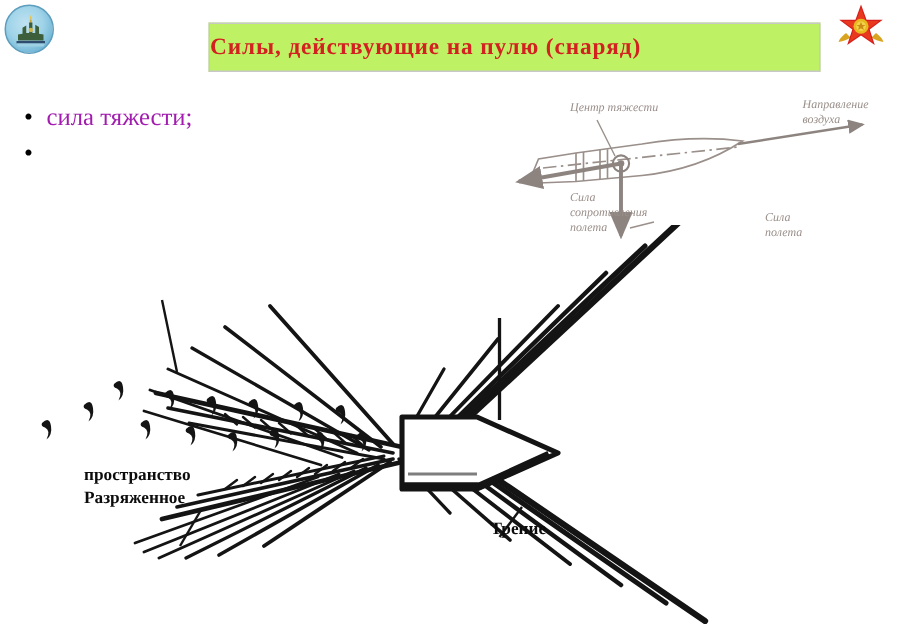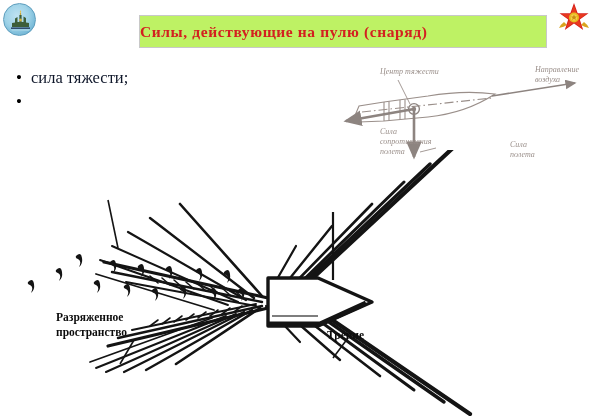--- a/index.html
+++ b/index.html
@@ -82,21 +82,21 @@
   }
   .bullet-dot {
     color: #000;
     font-size: 17px;
     line-height: 1;
     width: 15px;
     flex: 0 0 15px;
     text-align: left;
   }
   .bullet-label {
-    color: #0f172a;
+    color: #a21caf;
     font-size: 16.5px;
     line-height: 1.22;
   }
 
   
   #force-diagram {
     position: absolute;
     left: 332px;
     top: 60px;
     width: 266px;
@@ -131,21 +131,21 @@
   .md-label {
     position: absolute;
     color: #0c0c0c;
     font-weight: bold;
     font-size: 11.5px;
     line-height: 1.28;
     white-space: nowrap;
     font-family: "Liberation Serif", "DejaVu Serif", serif;
   }
   #label-rarefied { left: 56px;  top: 160px; }
-  #label-friction { left: 327px; top: 178px; }
+  #label-friction { left: 327px; top: 196px; }
 </style>
 </head>
 <body>
 
 <div id="slide">
 
   <div id="emblem-left">
     <div class="emblem-inner">
       <svg width="25" height="23" viewBox="0 0 25 23">
         <path d="M12.5 1 L13.2 3 L12.5 4.2 L11.8 3 Z" fill="#e8c24a"></path>
@@ -335,21 +335,21 @@
 
         <path d="M333,208 L348,188"></path>
 
         <path d="M108,50 L118,98"></path>
 
         <path d="M120,214 L134,190"></path>
       </g>
     </svg>
 
     <div class="md-label" id="label-rarefied">
+      <div>пространство</div>
       <div>Разряженное</div>
-      <div>пространство</div>
     </div>
 
     <div class="md-label" id="label-friction">Трение</div>
 
   </div>
 
 </div>
 
 </body></html>

